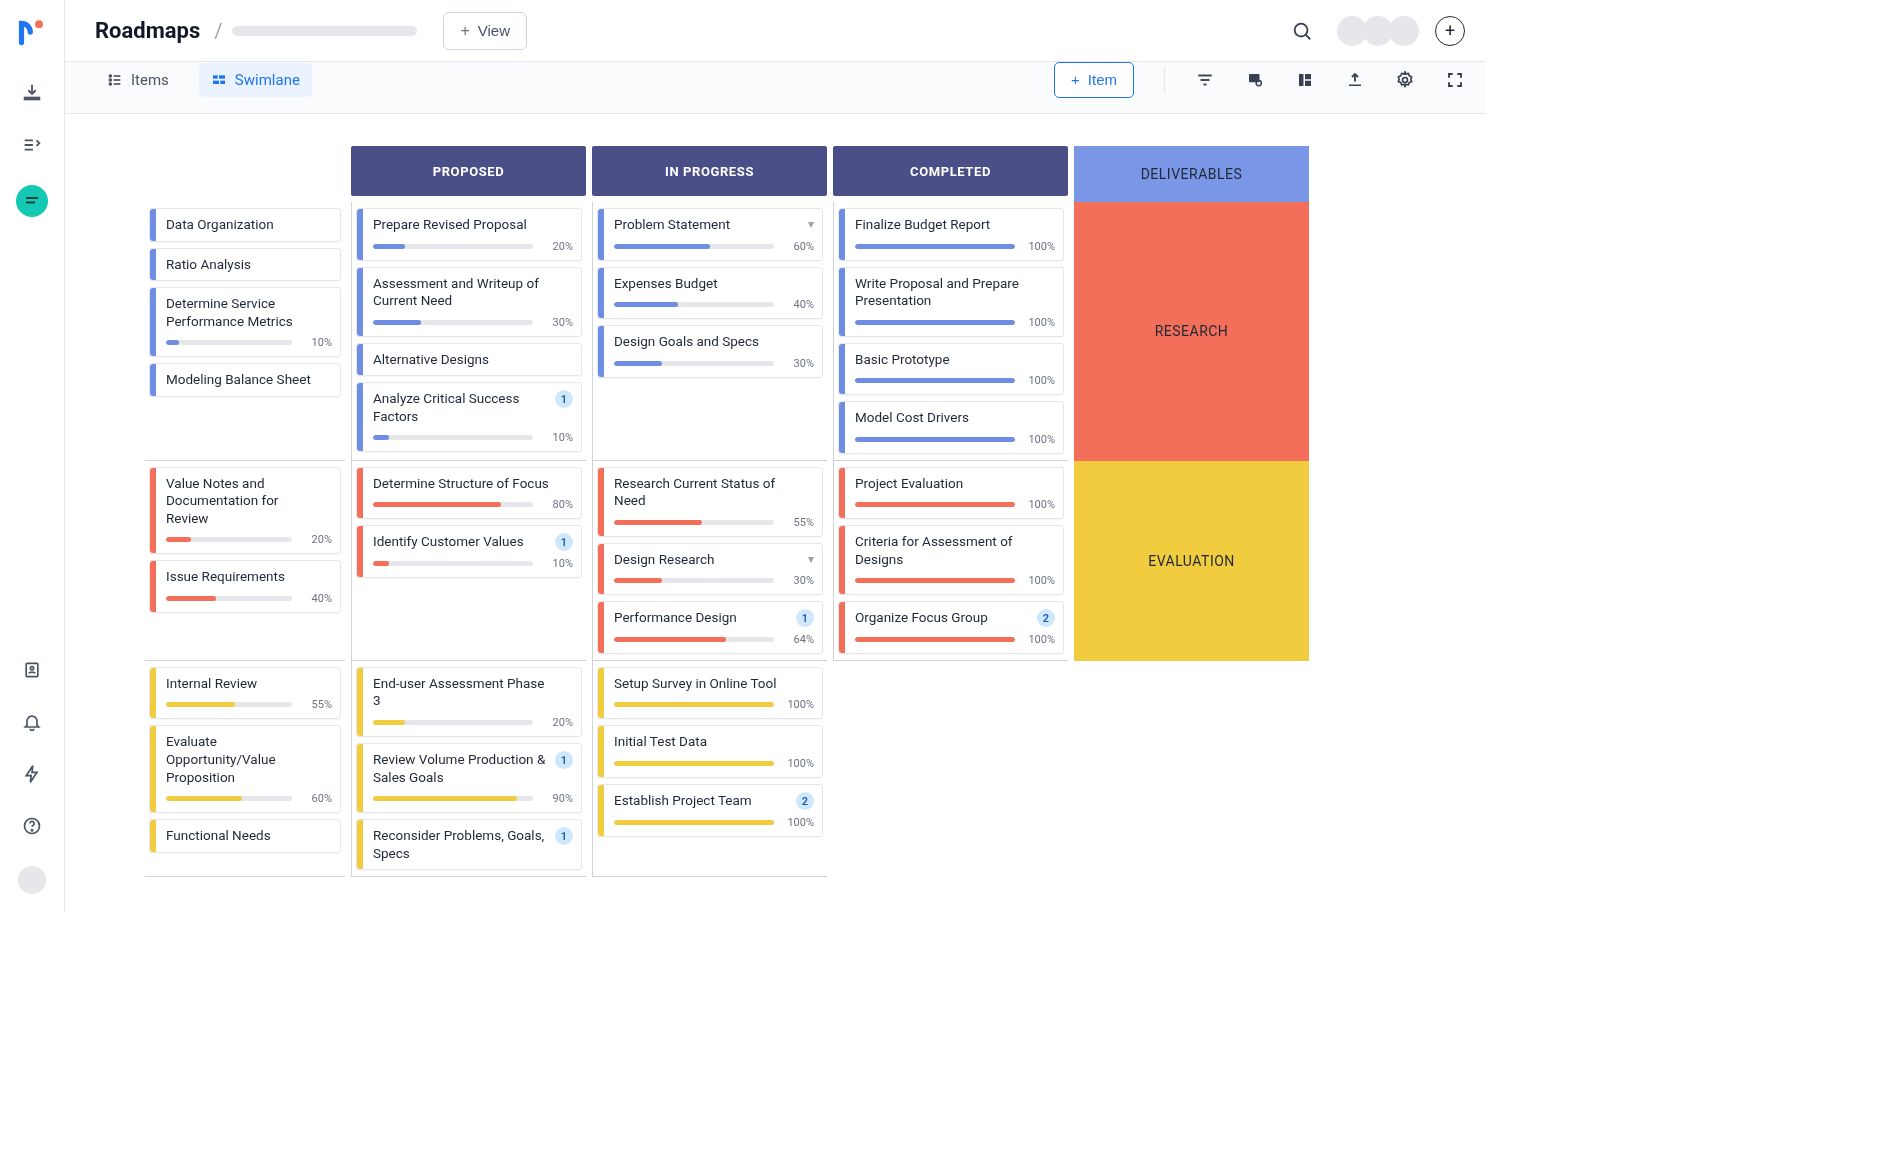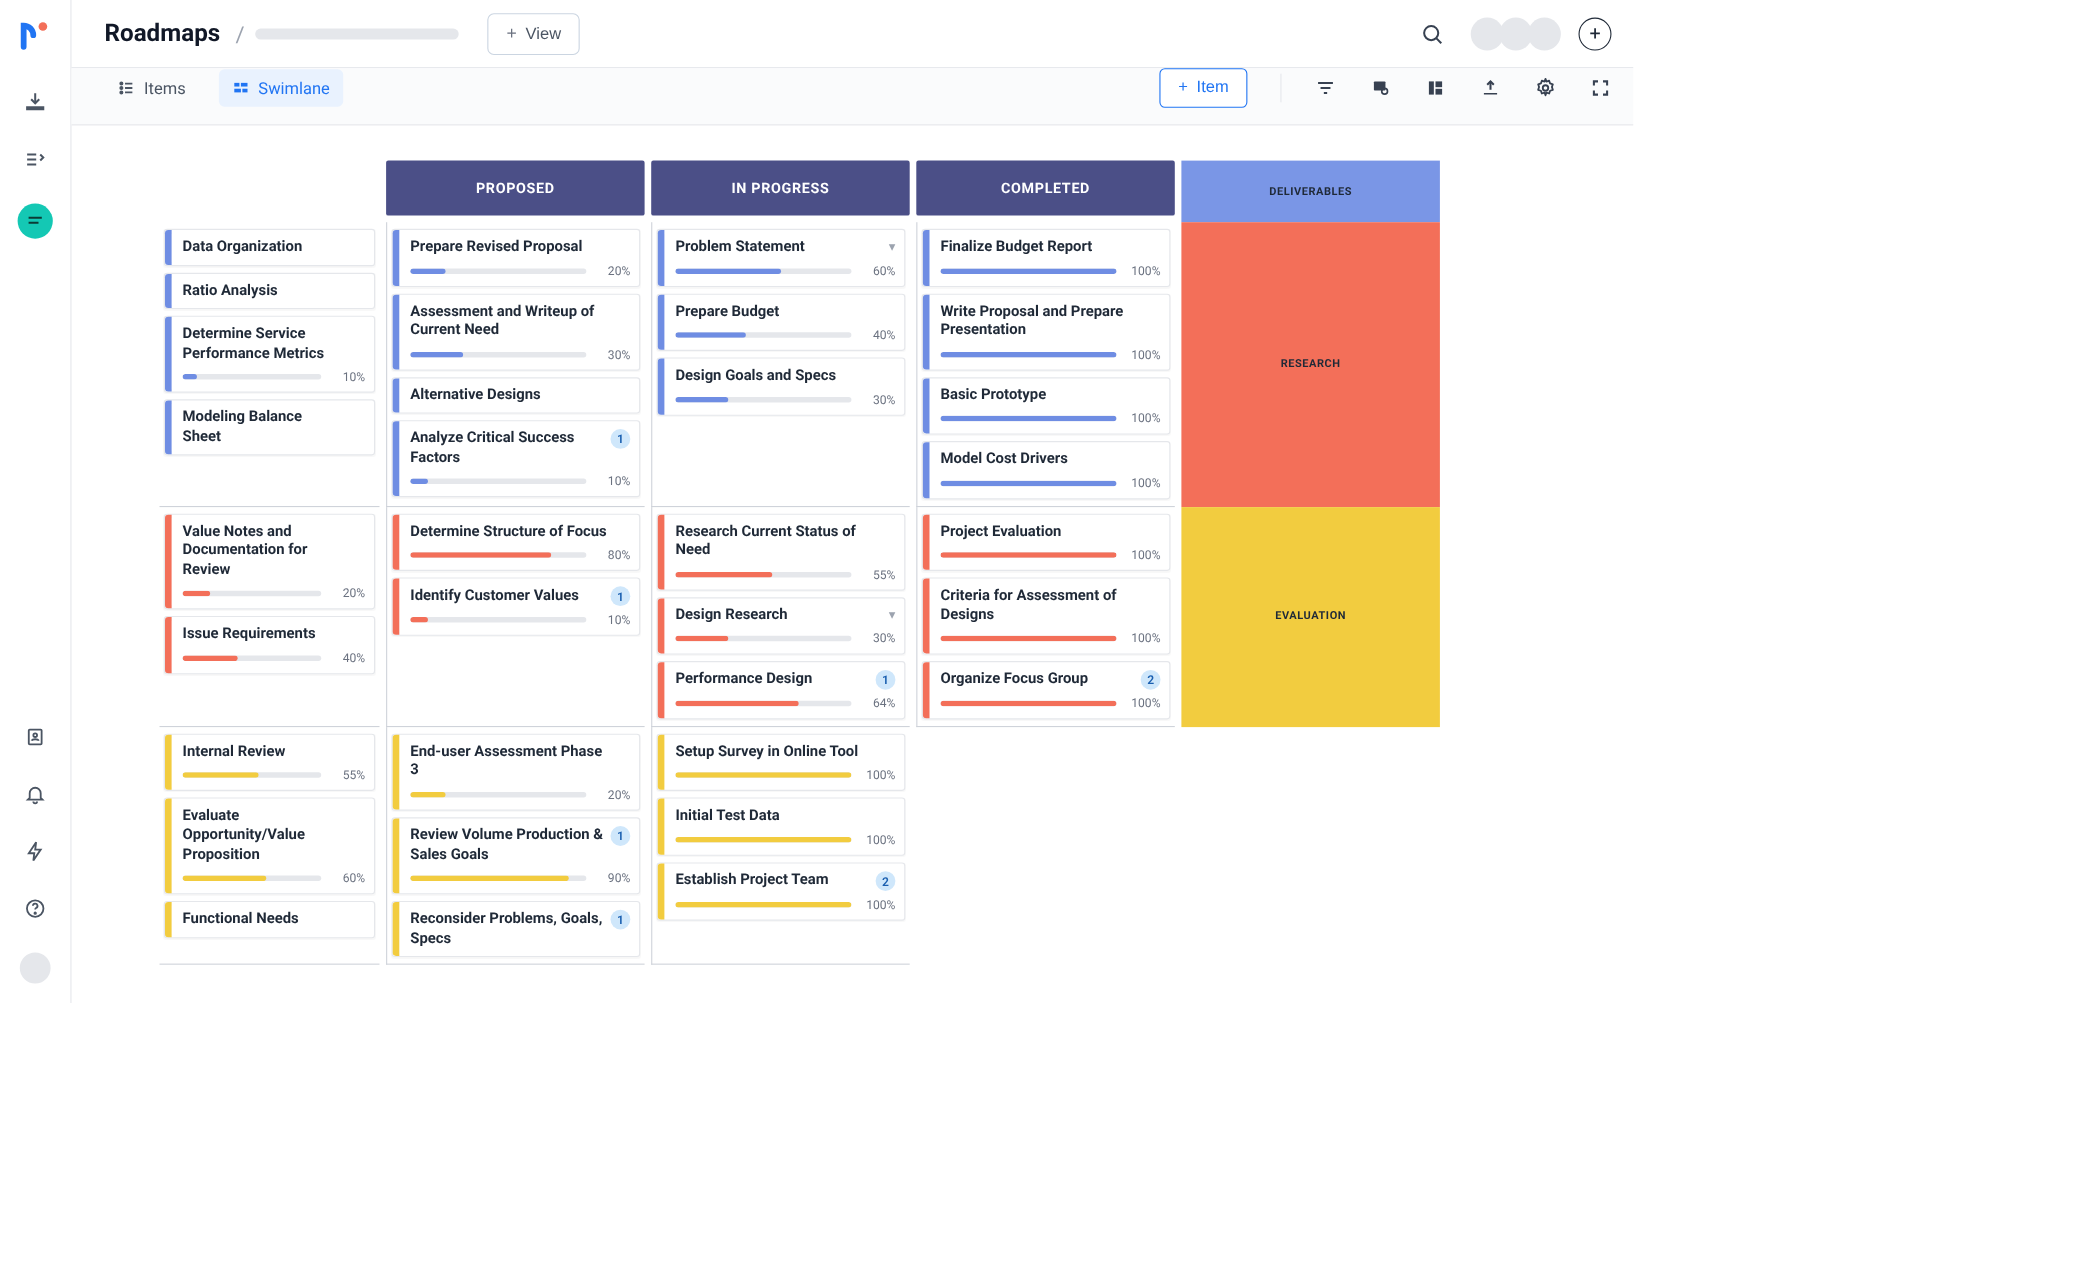--- a/index.html
+++ b/index.html
@@ -125,21 +125,21 @@
   .colhead {
     height: 50px; background: #4b4f87; color: #fff;
     display: flex; align-items: center; justify-content: center;
     font-size: 13px; font-weight: 700; letter-spacing: 0.6px;
     margin-bottom: 6px;
     border-radius: 2px;
   }
 
   .swimlane-label {
     display: flex; align-items: center; justify-content: center;
-    font-size: 10px; font-weight: 700; color: #1f2937;
+    font-size: 14px; font-weight: 400; color: #1f2937;
     letter-spacing: 0.5px;
     text-align: center;
     padding: 0 10px;
   }
   .lane-deliverables { background: #7a96e6; }
   .lane-research     { background: #f36f59; }
   .lane-evaluation   { background: #f2cc3f; }
 
   .cell {
     border-bottom: 1px solid #cfd3da;
@@ -160,21 +160,21 @@
   }
   .card .stripe {
     position: absolute; left: 0; top: 0; bottom: 0; width: 6px;
     border-top-left-radius: 3px; border-bottom-left-radius: 3px;
   }
   .stripe.blue   { background: #6f8de3; }
   .stripe.red    { background: #f36f59; }
   .stripe.yellow { background: #f2cc3f; }
 
   .card-title {
-    font-size: 13.5px; font-weight: 700; color: #1f2937; line-height: 1.3;
+    font-size: 13.5px; font-weight: 400; color: #1f2937; line-height: 1.3;
     padding-right: 20px;
   }
   .card-badge {
     position: absolute; right: 8px; top: 7px;
     min-width: 18px; height: 18px; border-radius: 9px;
     background: #cfe7fb; color: #1a5fb0;
     font-size: 11px; font-weight: 600;
     display: flex; align-items: center; justify-content: center;
   }
   .card-menu {
@@ -432,21 +432,21 @@
             <div class="card-menu">▾</div>
             <div class="progress-row">
               <div class="pbar">
                 <div class="fill blue" style="width: 60%;"></div>
               </div>
               <div class="pct">60%</div>
             </div>
           </div>
           <div class="card">
             <div class="stripe blue"></div>
-            <div class="card-title">Prepare Budget</div>
+            <div class="card-title">Expenses Budget</div>
             <div class="progress-row">
               <div class="pbar">
                 <div class="fill blue" style="width: 40%;"></div>
               </div>
               <div class="pct">40%</div>
             </div>
           </div>
           <div class="card">
             <div class="stripe blue"></div>
             <div class="card-title">Design Goals and Specs</div>

